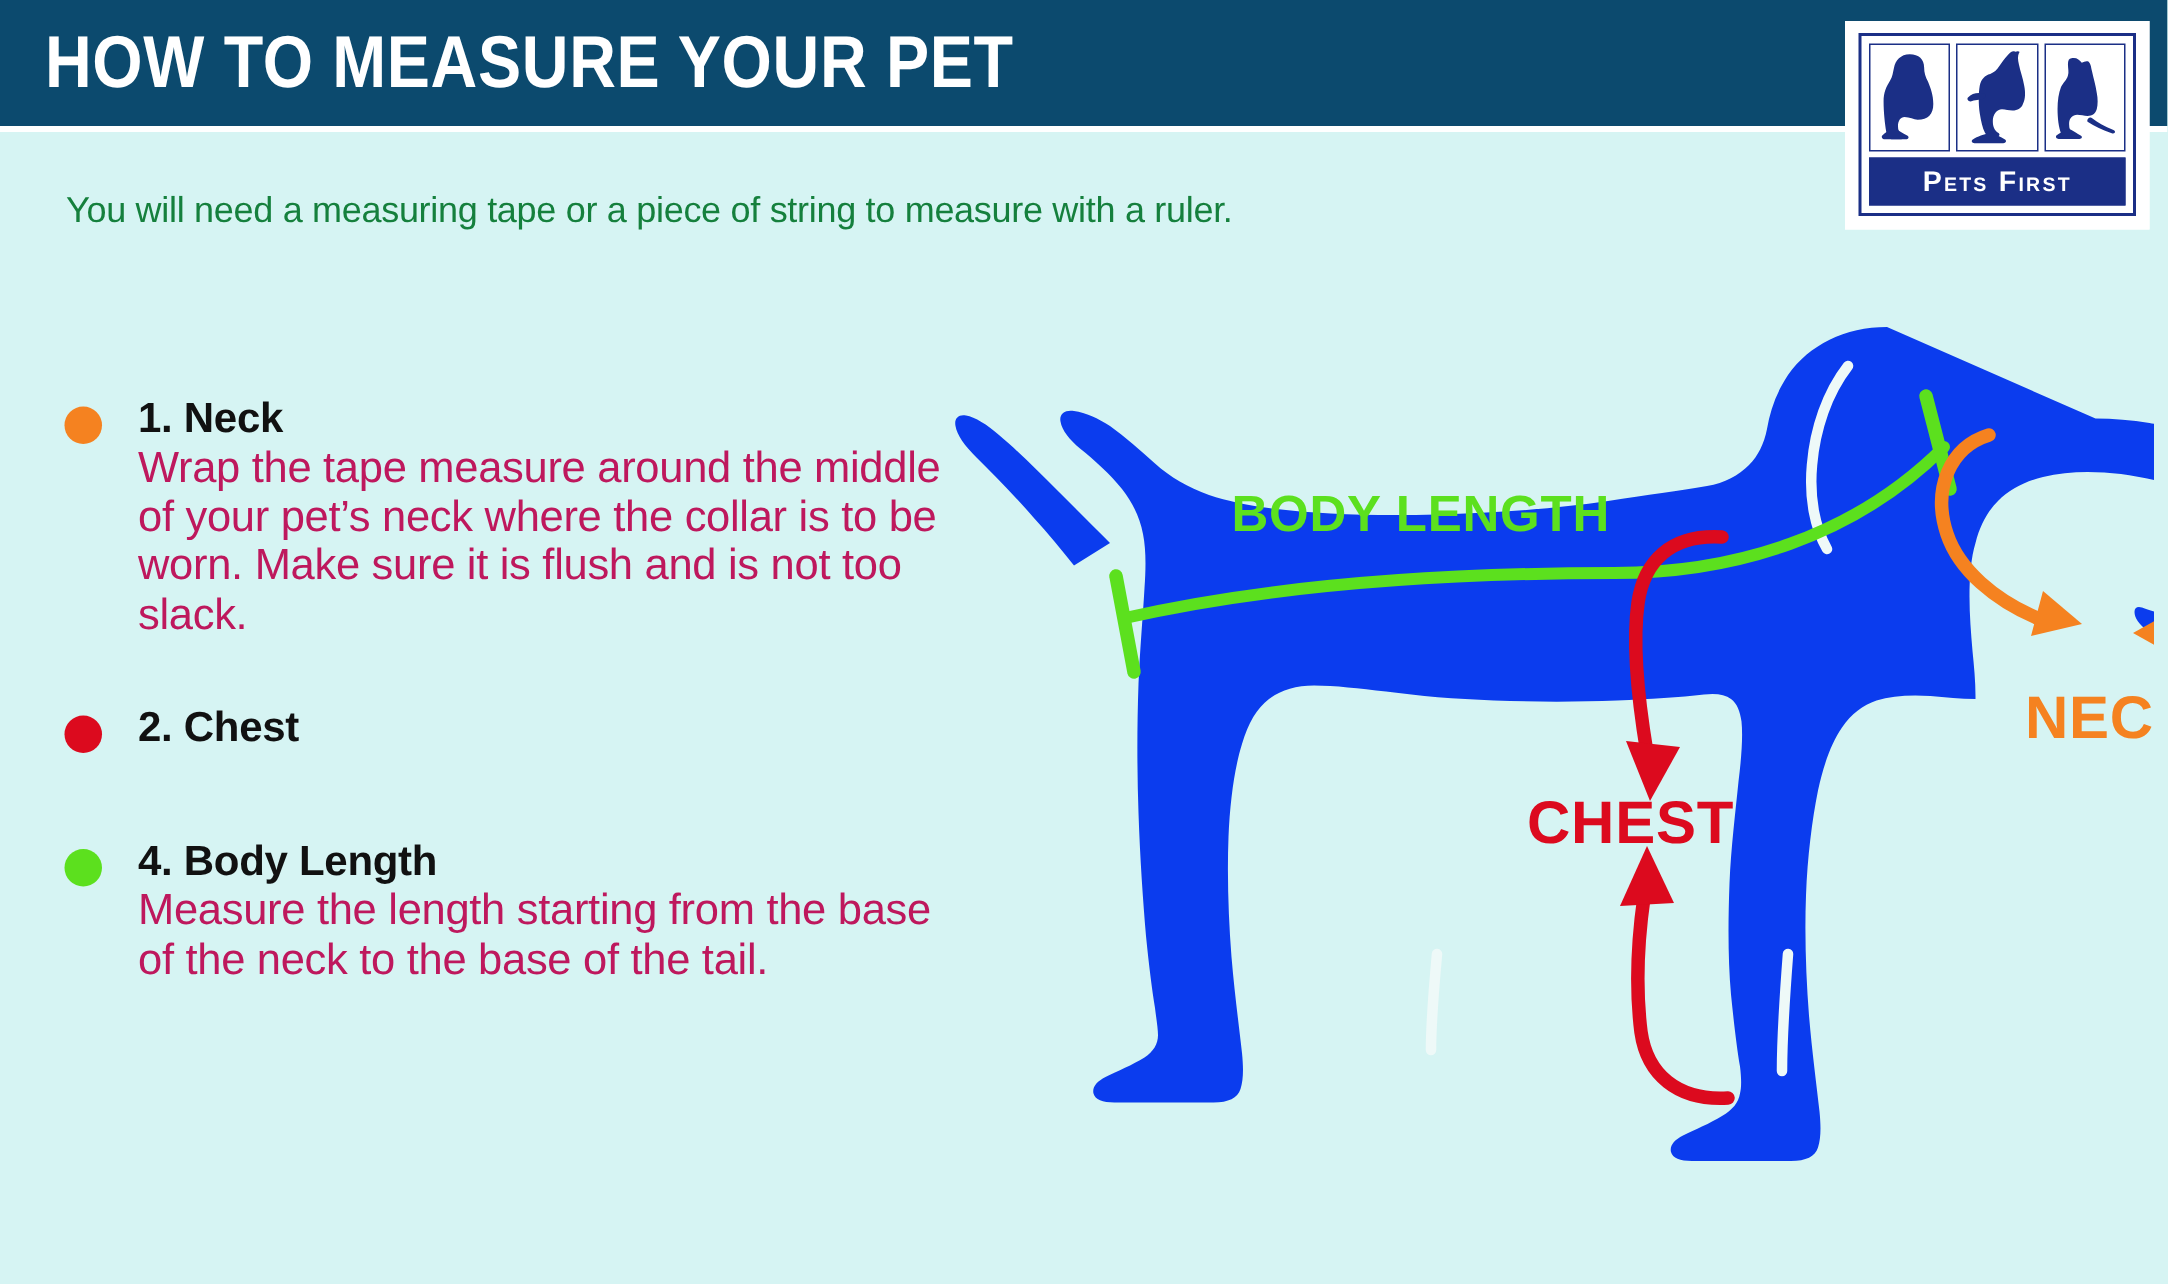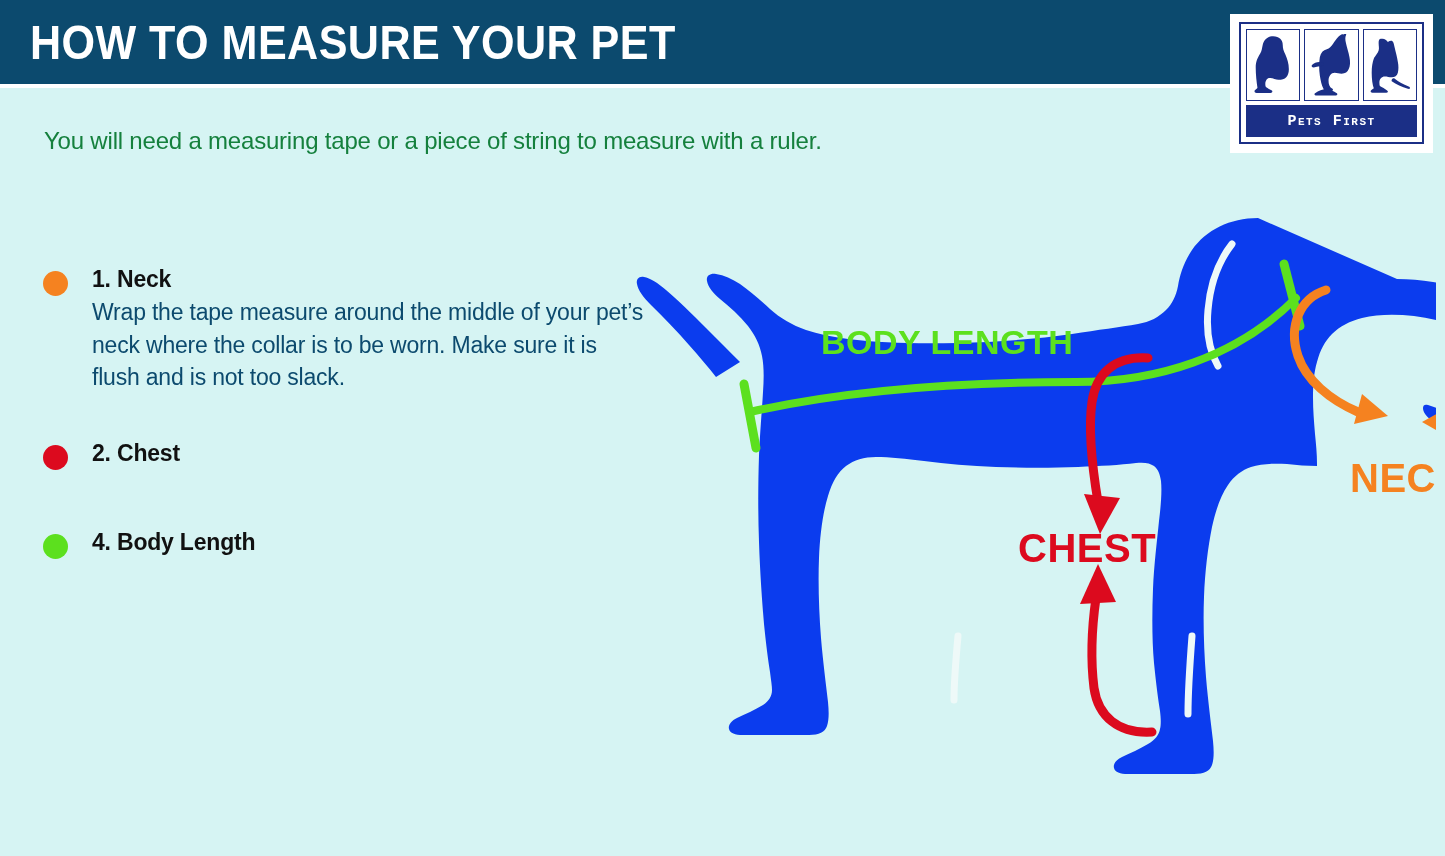--- a/index.html
+++ b/index.html
@@ -93,23 +93,23 @@
     height: 32px;
     background: #1b2f86;
     border: 1.5px solid #1b2f86;
     box-sizing: border-box;
     display: flex;
     align-items: center;
     justify-content: center;
   }
   .logo-bar-text {
     color: #ffffff;
-    font-family: Liberation Mono, monospace;
+    font-family: Liberation Sans, sans-serif;
     font-weight: bold;
-    font-size: 15px;
+    font-size: 19px;
     letter-spacing: 1.5px;
     font-variant: small-caps;
     text-transform: capitalize;
     line-height: 1;
   }
 
   
   .intro {
     position: absolute;
     left: 44px;
@@ -139,30 +139,30 @@
     left: 3px;
     top: 9px;
     width: 25px;
     height: 25px;
     border-radius: 50%;
   }
   .bullet.orange { background: #f58220; }
   .bullet.red    { background: #dc0a1e; }
   .bullet.green  { background: #5ce01e; }
   .step-title {
-    font-size: 23px;
+    font-size: 28px;
     font-weight: bold;
     color: #111111;
     line-height: 34px;
     letter-spacing: -0.2px;
   }
   .step-body {
-    font-size: 23px;
+    font-size: 29px;
     line-height: 32.5px;
-    color: #0c4a6e;
+    color: #be185d;
     letter-spacing: -0.2px;
     max-width: 560px;
   }
   .step-1 { margin-bottom: 42px; }
   .step-2 { margin-bottom: 55px; }
 
   
   .diagram {
     position: absolute;
     left: 636px;
@@ -234,20 +234,21 @@
     </div>
 
     <div class="step step-2">
       <span class="bullet red"></span>
       <div class="step-title">2. Chest</div>
     </div>
 
     <div class="step step-3">
       <span class="bullet green"></span>
       <div class="step-title">4. Body Length</div>
+      <div class="step-body">Measure the length starting from the base of the neck to the base of the tail.</div>
     </div>
 
   </div>
 
   <div class="diagram">
     <svg viewBox="0 0 800 626" preserveAspectRatio="xMidYMid meet">
 
       <g>
         <path fill="#0b3cee" d="
           M622 12

